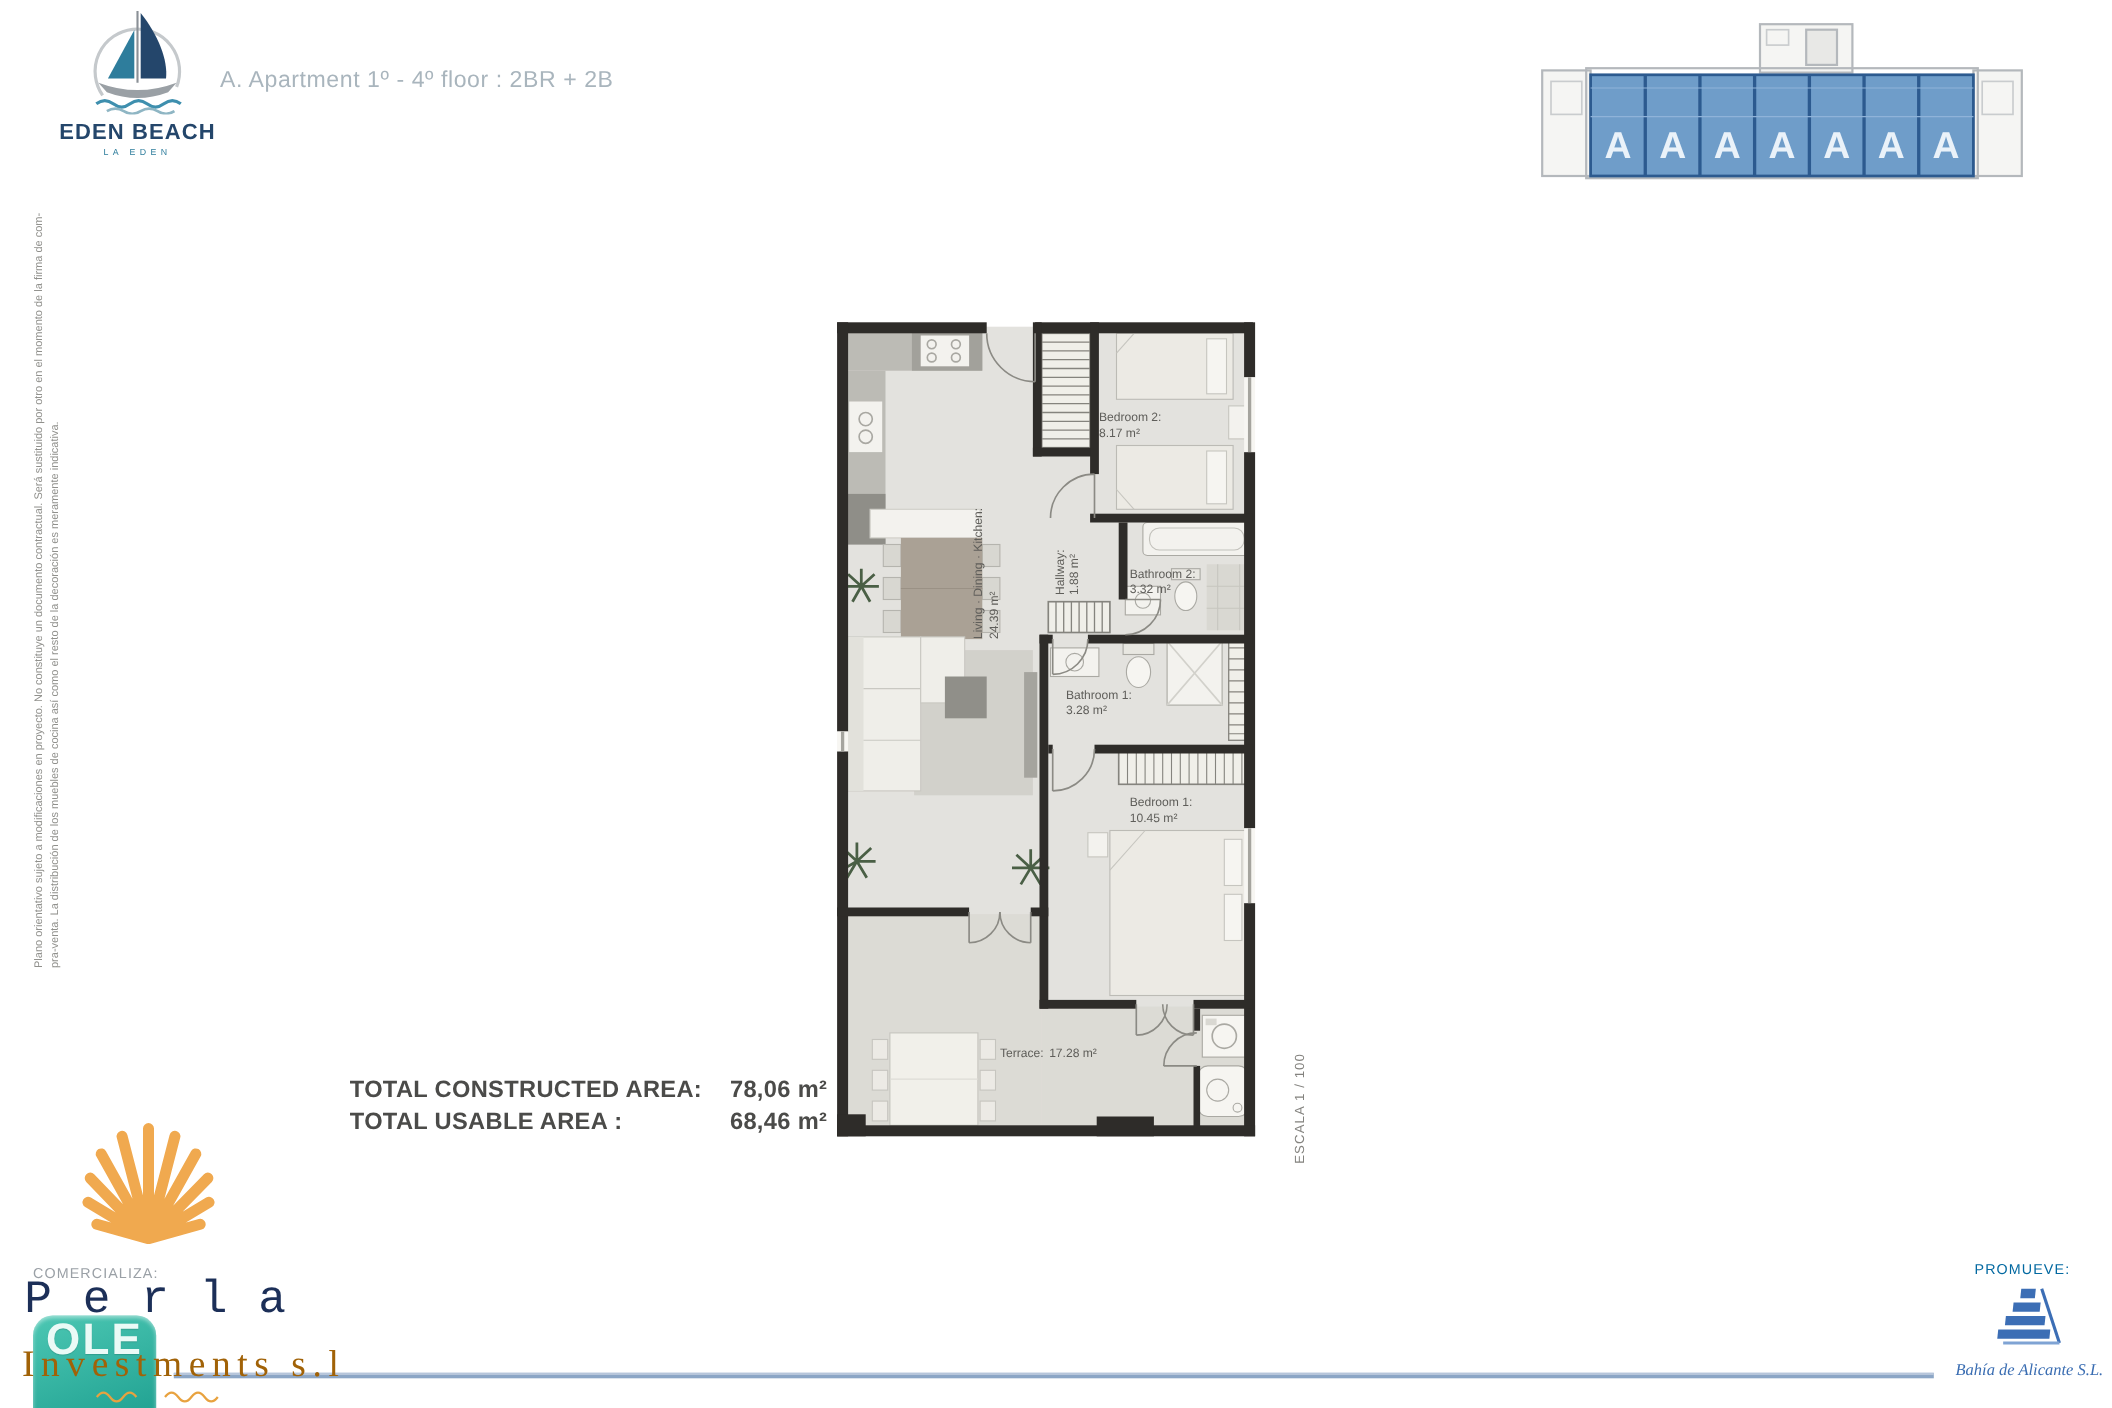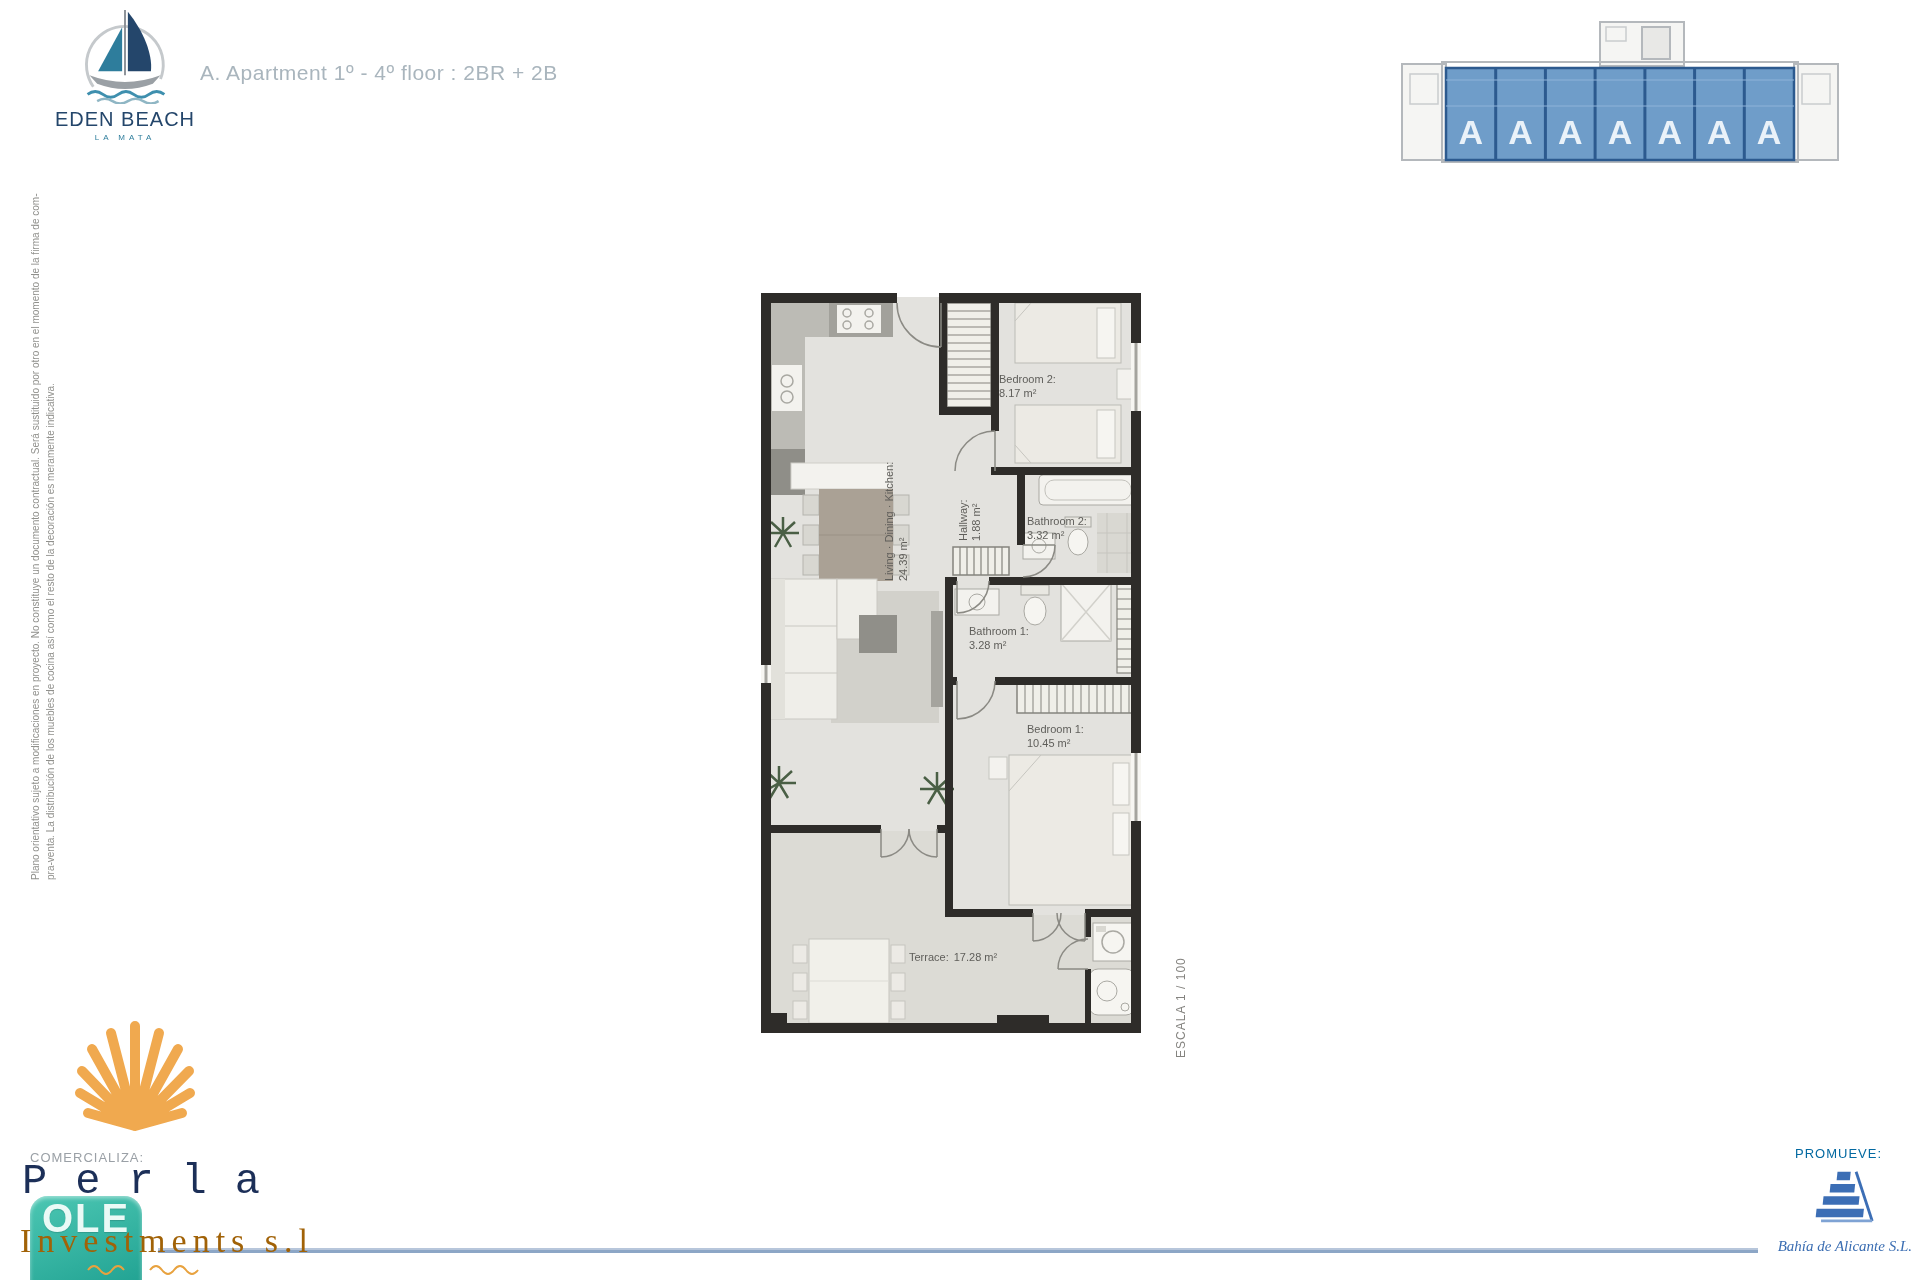--- a/index.html
+++ b/index.html
@@ -2,21 +2,21 @@
 <html><head>
 <meta charset="utf-8">
 <style>
   * { margin:0; padding:0; box-sizing:border-box; }
   html,body { width:1920px; height:1280px; background:#ffffff; overflow:hidden;
               font-family:"Liberation Sans", sans-serif; }
   #sheet { position:relative; width:1920px; height:1280px; background:#ffffff; }
 
   
   .brand-block { position:absolute; left:45px; top:8px; width:160px; text-align:center; }
-  .brand-name  { font-size:20px; font-weight:normal; color:#24466b; letter-spacing:1px; }
+  .brand-name  { font-size:20px; font-weight:bold; color:#24466b; letter-spacing:1px; }
   .brand-tag   { font-size:8px;  color:#2e7d9c; letter-spacing:4px; margin-top:2px; }
   .title-block { position:absolute; left:200px; top:54px; }
   .title-line  { font-size:34px; font-weight:bold; color:#47596d; letter-spacing:.5px; white-space:nowrap; }
   .title-line b{ color:#15406e; }
   .subtitle    { font-size:21px; color:#a9b5bd; margin-top:7px; letter-spacing:.5px; }
 
   
   .key-plan { position:absolute; left:1392px; top:14px; }
 
   
@@ -69,21 +69,21 @@
     <svg width="112" height="96" viewBox="0 0 110 100">
       <path d="M22 82 A40 40 0 1 1 92 74" stroke="#c5c9cc" stroke-width="3" fill="none"></path>
       <path d="M58 4 C74 24 84 48 82 66 L58 66 Z" fill="#24466b"></path>
       <path d="M52 20 L52 66 L27 66 Z" fill="#2e7d9c"></path>
       <line x1="55" y1="2" x2="55" y2="70" stroke="#8a9096" stroke-width="2"></line>
       <path d="M18 70 Q55 84 92 70 L84 79 Q55 90 26 79 Z" fill="#9aa0a5"></path>
       <path d="M16 90 q8 -6 16 0 q8 6 16 0 q8 -6 16 0 q8 6 16 0 q8 -6 16 0" stroke="#3e8fae" stroke-width="3" fill="none"></path>
       <path d="M26 97 q8 -5 16 0 q8 5 16 0 q8 -5 16 0 q8 5 16 0" stroke="#8fb6c4" stroke-width="2.5" fill="none"></path>
     </svg>
     <div class="brand-name">EDEN BEACH</div>
-    <div class="brand-tag">LA MATA</div>
+    <div class="brand-tag">LA EDEN</div>
   </div>
 
   <div class="title-block">
     <div class="subtitle">A. Apartment 1º - 4º floor : 2BR + 2B</div>
   </div>
 
   <div class="key-plan">
     <svg width="456" height="152" viewBox="0 0 456 152">
       <rect x="208" y="8" width="84" height="44" fill="#f5f5f3" stroke="#b4b8bc" stroke-width="2"></rect>
       <rect x="250" y="13" width="28" height="32" fill="#e8e8e6" stroke="#b4b8bc" stroke-width="2"></rect>
@@ -331,20 +331,30 @@
 
       <text x="152" y="300" transform="rotate(-90 152 300)">Living · Dining · Kitchen:</text>
       <text x="166" y="300" transform="rotate(-90 166 300)">24.39 m²</text>
 
       <text x="168" y="680"><tspan>Terrace:</tspan><tspan dx="5">17.28 m²</tspan></text>
     </svg>
   </div>
 
   <div class="scale-note">ESCALA 1 / 100</div>
 
+  <div class="totals">
+    <div class="row">
+      <span>TOTAL CONSTRUCTED AREA:</span>
+      <span>78,06 m²</span>
+    </div>
+    <div class="row">
+      <span>TOTAL USABLE AREA :</span>
+      <span>68,46 m²</span>
+    </div>
+  </div>
 
   <div class="shell">
     <svg width="160" height="150" viewBox="0 0 160 150">
       <path d="M80 134L80 34 M80 134L104 41 M80 134L56 41 M80 134L123 57 M80 134L37 57 M80 134L134 79 M80 134L27 79 M80 134L135 101 M80 134L25 101 M80 134L127 121 M80 134L33 121" stroke="#f0a94f" stroke-width="10" stroke-linecap="round" fill="none"></path>
     </svg>
   </div>
   <div class="comercializa">COMERCIALIZA:</div>
   <div class="seller">Perla</div>
   <div class="ole-box">
     <span>OLE</span>

